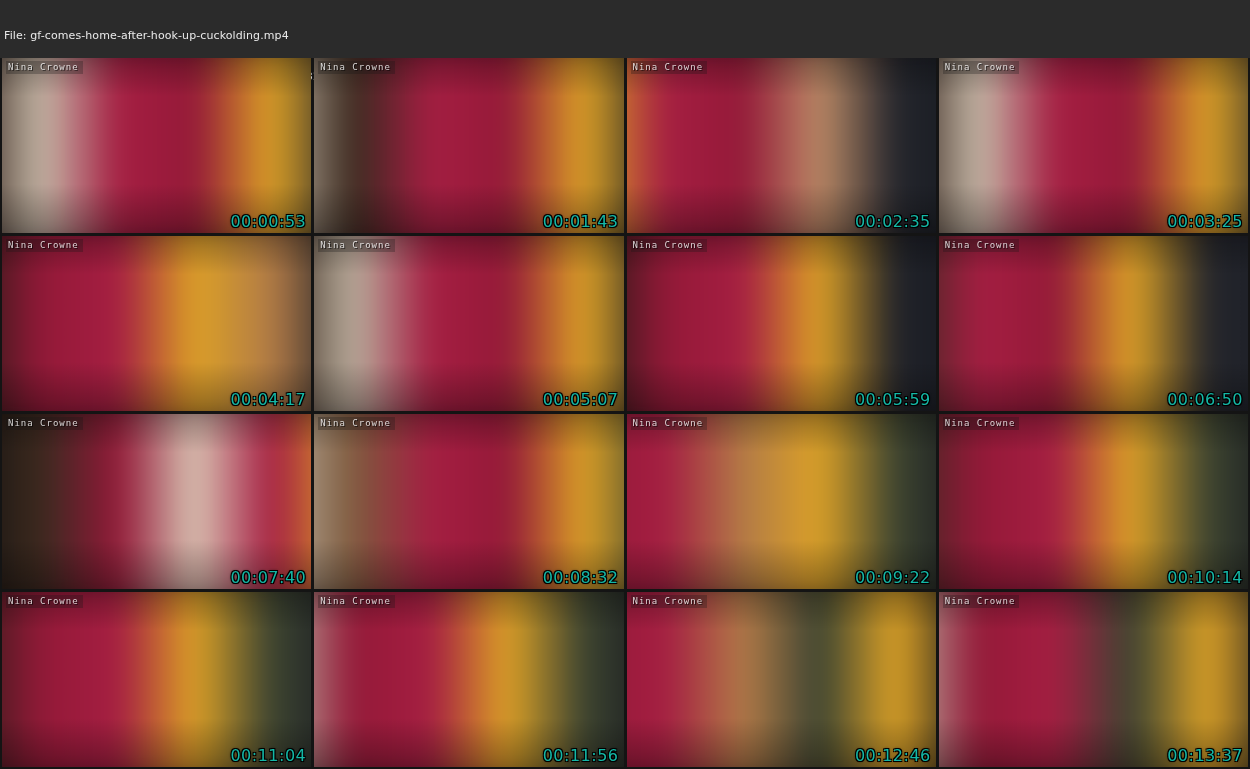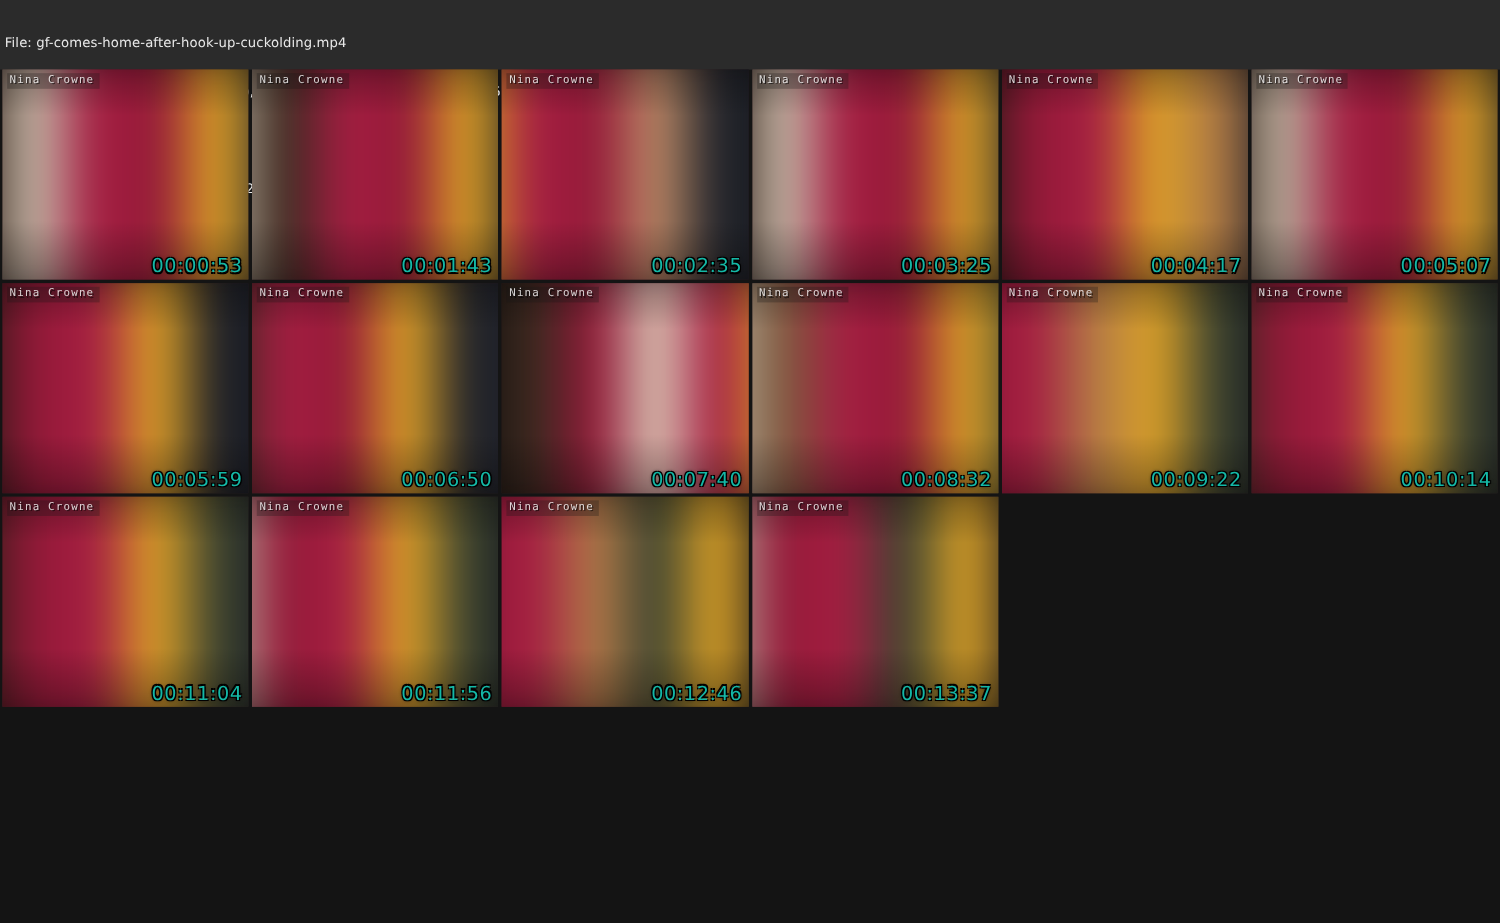--- a/index.html
+++ b/index.html
@@ -24,21 +24,21 @@
     padding: 2px 0 0 4px;
     font-size: 11px;
     line-height: 13.5px;
     white-space: pre;
     letter-spacing: 0.1px;
   }
   .file-header div { height: 13.5px; }
   
   .thumb-grid {
     display: grid;
-    grid-template-columns: repeat(6, 1fr);
+    grid-template-columns: repeat(4, 1fr);
     grid-auto-rows: 175px;
     gap: 3px;
     padding: 0 2px 2px 2px;
   }
   .thumb {
     position: relative;
     overflow: hidden;
     background: #201014;
   }
   .thumb-bg {

